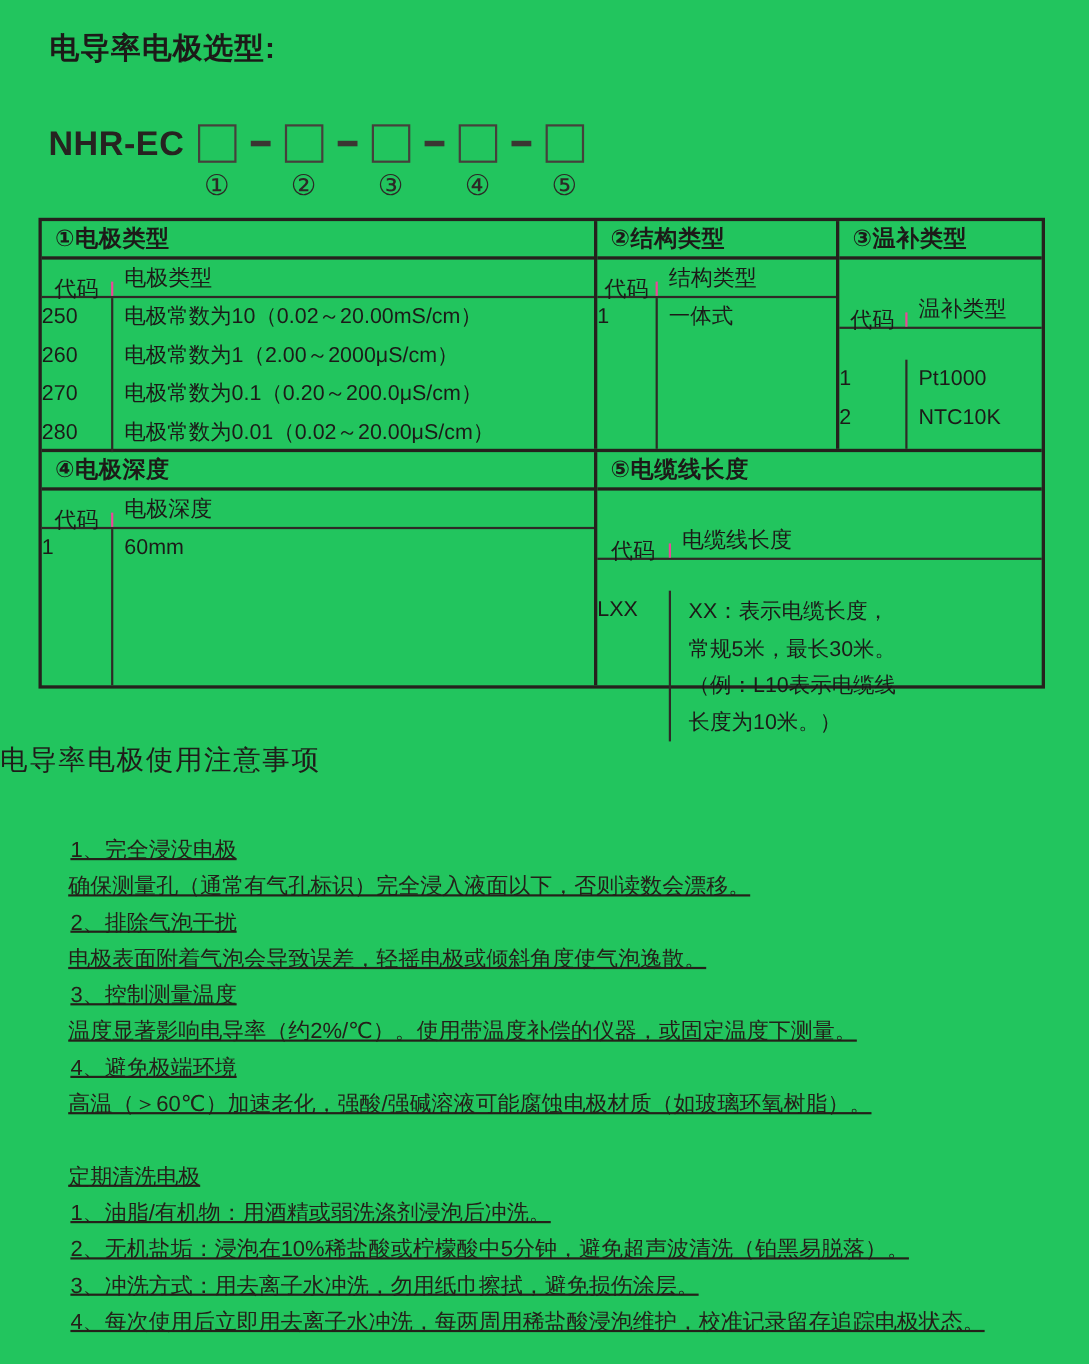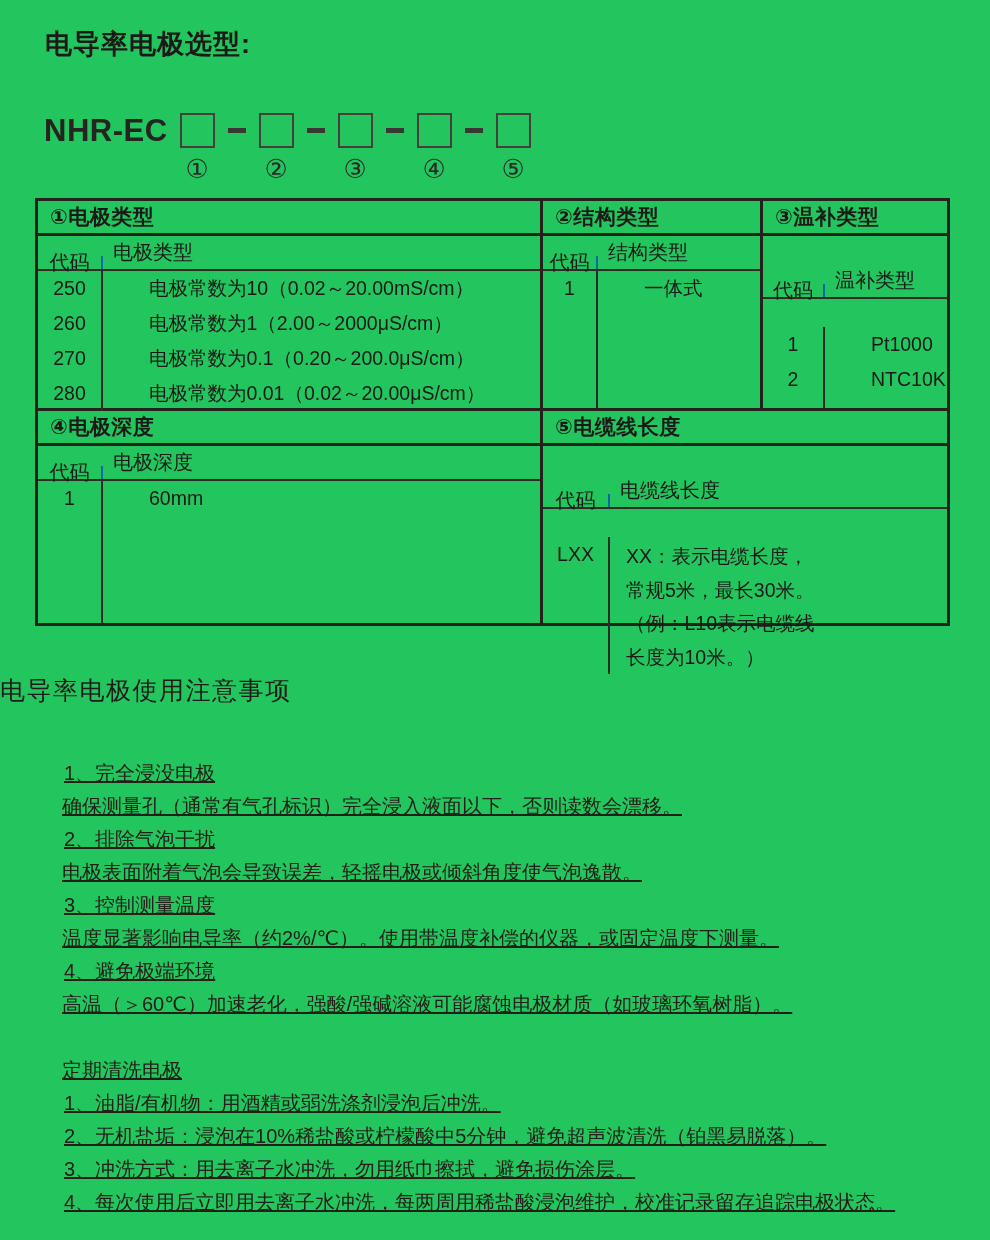--- a/index.html
+++ b/index.html
@@ -51,29 +51,29 @@
   .sec-s3, .sec-s5 { flex: 1; gap: 28px; }
   .sec-h {
     height: 35px; flex: none;
     border-bottom: 3px solid #25211d;
     display: flex; align-items: center; padding-left: 12px;
     font-size: 21px; font-weight: bold; letter-spacing: 0.5px;
   }
   .cols { display: flex; height: 35px; flex: none; border-bottom: 2px solid #2e2a26; font-size: 20px; }
   .codecol {
     display: flex; align-items: center; justify-content: center;
-    border-right: 2px solid #0369a1;
+    border-right: 2px solid #ec4899;
     margin-top: 20px;
   }
   .desccol { flex: 1; display: flex; align-items: center; padding-left: 10px; }
   .w65 { width: 65px; } .w55 { width: 55px; } .w62 { width: 62px; } .w67 { width: 67px; }
   .body { display: flex; flex: 1; font-size: 19.5px; }
-  .codes { display: flex; flex-direction: column; align-items: center; border-right: 2px solid #2e2a26; }
+  .codes { display: flex; flex-direction: column; align-items: flex-start; border-right: 2px solid #2e2a26; }
   .codes div { height: 35px; line-height: 35px; }
-  .descs { flex: 1; display: flex; flex-direction: column; padding-left: 10px; margin-left: 36px; }
+  .descs { flex: 1; display: flex; flex-direction: column; padding-left: 10px; }
   .descs div { height: 35px; line-height: 35px; white-space: nowrap; }
   .cable-text {
     flex: 1; padding: 3px 6px 0 16px;
     font-size: 19.5px; line-height: 33.5px;
     white-space: pre-line;
   }
   
   .notes-heading {
     margin-top: 48px; text-align: left;
     font-size: 25px; font-weight: normal; letter-spacing: 1.5px; color: #1f1c19;

